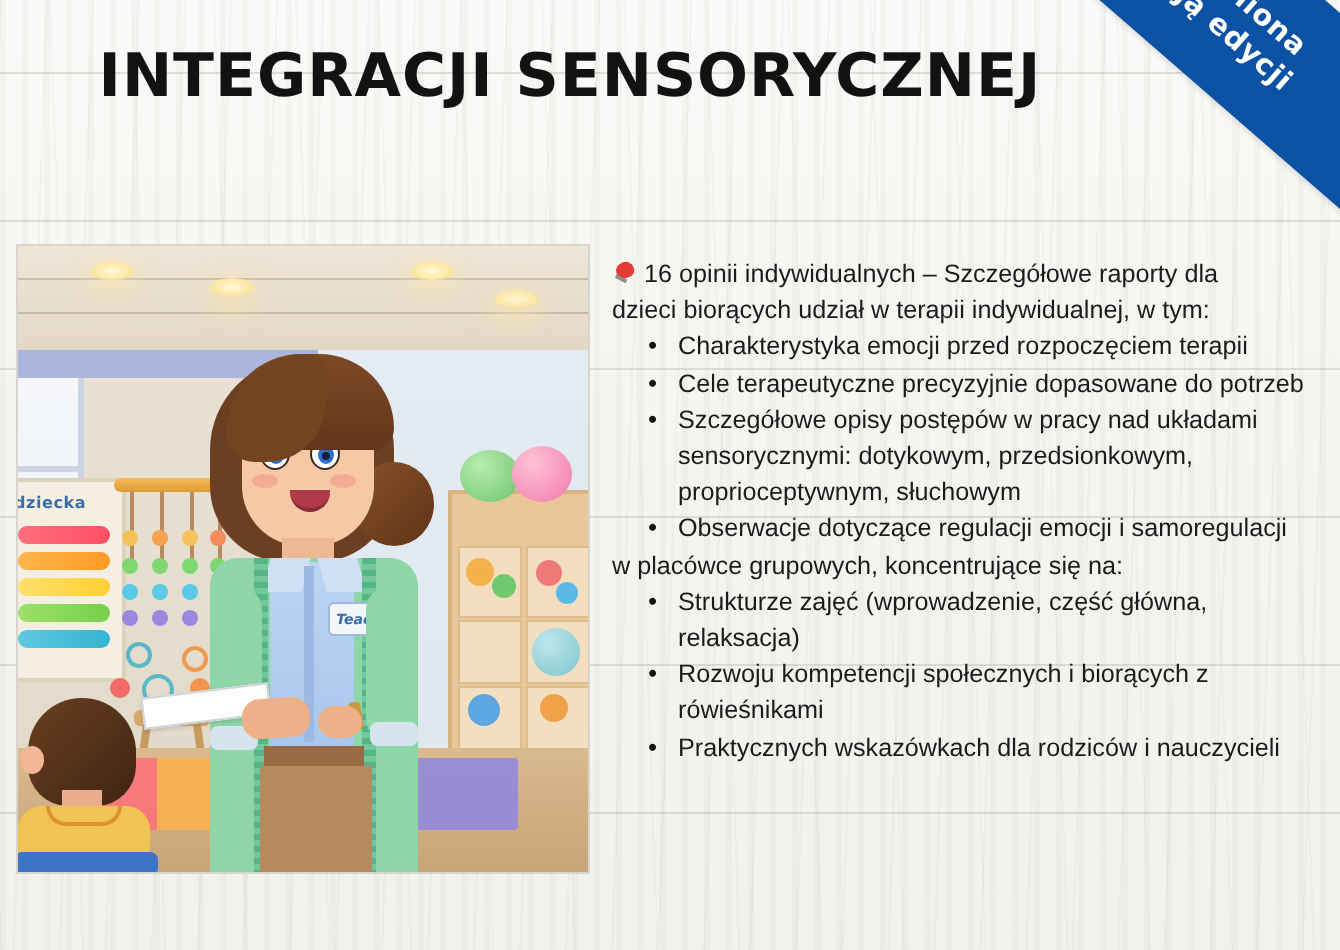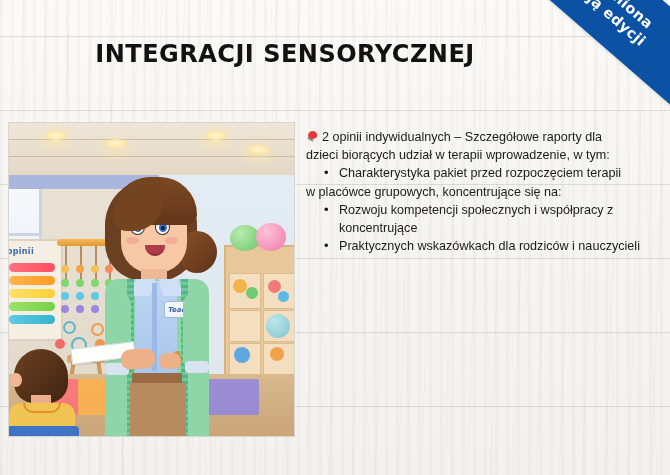--- a/index.html
+++ b/index.html
@@ -39,21 +39,21 @@
     position:absolute;left:0;top:20px;width:560px;text-align:center;
   }
   .title-line{
     font-family:"DejaVu Sans", sans-serif;
     font-weight:700;color:#121212;
     letter-spacing:0.5px;
     line-height:1.0;
     white-space:nowrap;
   }
   .title-line.l1{font-size:35px;margin-left:10px;}
-  .title-line.l2{font-size:24px;margin-top:22px;margin-left:10px;}
+  .title-line.l2{font-size:30px;margin-top:4px;margin-left:10px;}
 
   
   .ribbon{
     position:absolute;top:-38px;right:-60px;
     width:250px;height:74px;
     background:#0b52a5;
     transform:rotate(41deg);
     transform-origin:center;
     display:flex;flex-direction:column;
     align-items:center;justify-content:center;
@@ -199,21 +199,21 @@
     <div class="il wallband"></div>
     <div class="il wall"></div>
     <div class="il wall-r"></div>
 
     <div class="il win">
       <div class="win-m" style="top:44px;"></div>
       <div class="win-m" style="top:92px;"></div>
     </div>
 
     <div class="il chart">
-      <div class="chart-t">opinii</div>
+      <div class="chart-t">dziecka</div>
       <div class="bar" style="top:22px;background:linear-gradient(90deg,#ff6f7d,#ff4f63);"></div>
       <div class="bar" style="top:35px;background:linear-gradient(90deg,#ffb64d,#ff9a22);"></div>
       <div class="bar" style="top:48px;background:linear-gradient(90deg,#ffe06a,#ffd033);"></div>
       <div class="bar" style="top:61px;background:linear-gradient(90deg,#9ee06a,#76d04a);"></div>
       <div class="bar" style="top:74px;background:linear-gradient(90deg,#5ec9e0,#35b4d2);"></div>
     </div>
 
     <div class="il rack">
       <div class="rack-bar"></div>
       <div class="string" style="left:8px;"></div>
@@ -328,26 +328,30 @@
   <div class="content">
 
 
     <div class="row">
       <div class="ico">
         <div class="pin">
             <div class="head"></div>
             <div class="needle"></div>
           </div>
       </div>
-      <div class="txt">2 opinii indywidualnych – Szczegółowe raporty dla</div>
-    </div>
-    <div class="para">dzieci biorących udział w terapii wprowadzenie, w tym:</div>
+      <div class="txt">16 opinii indywidualnych – Szczegółowe raporty dla</div>
+    </div>
+    <div class="para">dzieci biorących udział w terapii indywidualnej, w tym:</div>
     <ul class="blist">
-      <li>Charakterystyka pakiet przed rozpoczęciem terapii</li>
+      <li>Charakterystyka emocji przed rozpoczęciem terapii</li>
+      <li>Cele terapeutyczne precyzyjnie dopasowane do potrzeb</li>
+      <li>Szczegółowe opisy postępów w pracy nad układami sensorycznymi: dotykowym, przedsionkowym, proprioceptywnym, słuchowym</li>
+      <li>Obserwacje dotyczące regulacji emocji i samoregulacji</li>
     </ul>
 
     <div class="para">w placówce grupowych, koncentrujące się na:</div>
     <ul class="blist">
-      <li>Rozwoju kompetencji społecznych i współpracy z koncentrujące</li>
+      <li>Strukturze zajęć (wprowadzenie, część główna, relaksacja)</li>
+      <li>Rozwoju kompetencji społecznych i biorących z rówieśnikami</li>
       <li>Praktycznych wskazówkach dla rodziców i nauczycieli</li>
     </ul>
   </div>
 </div>
 
 </body></html>

